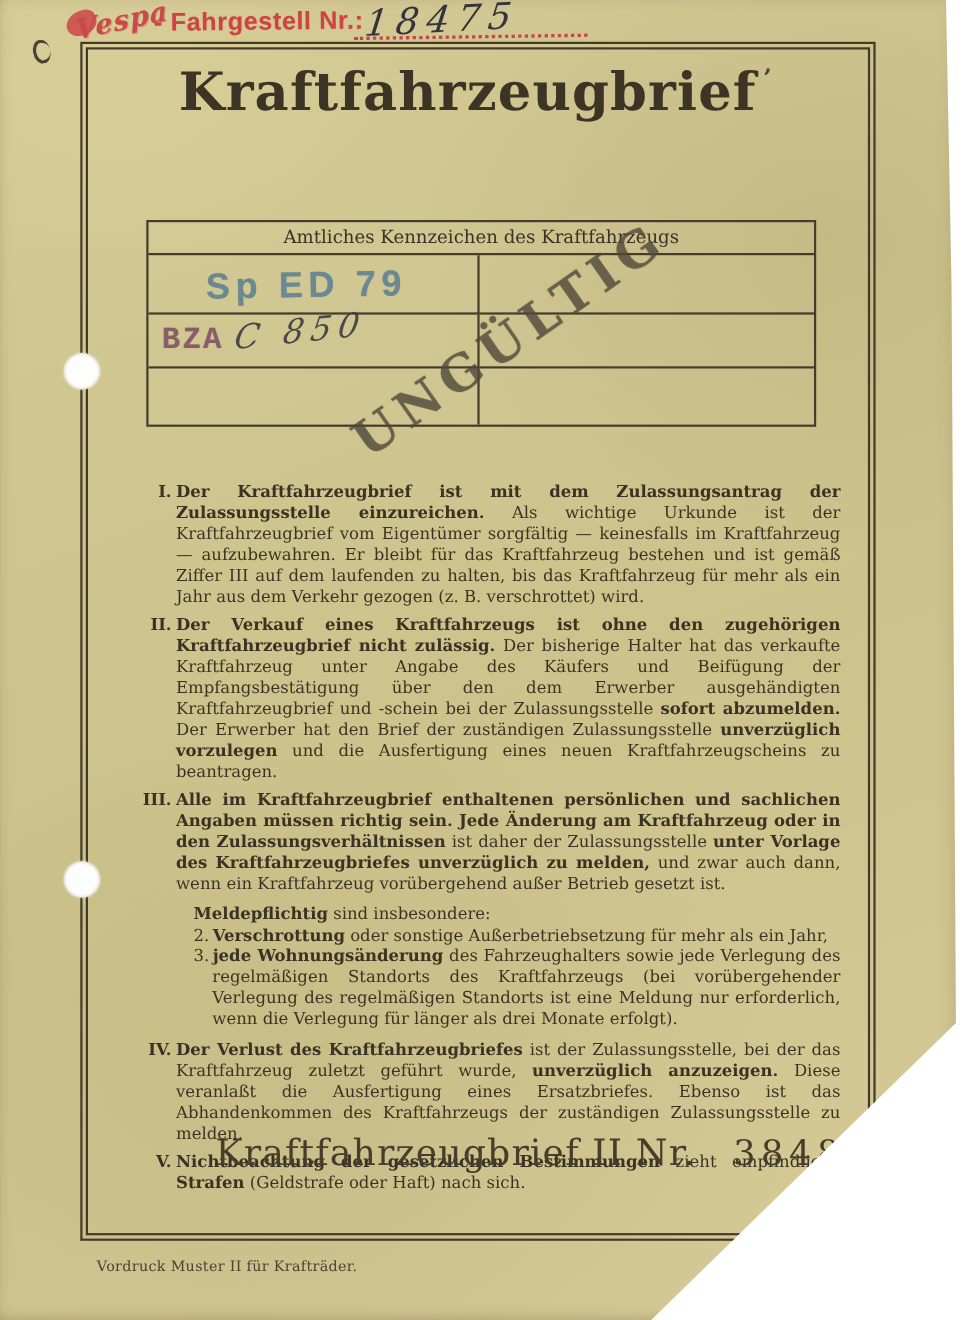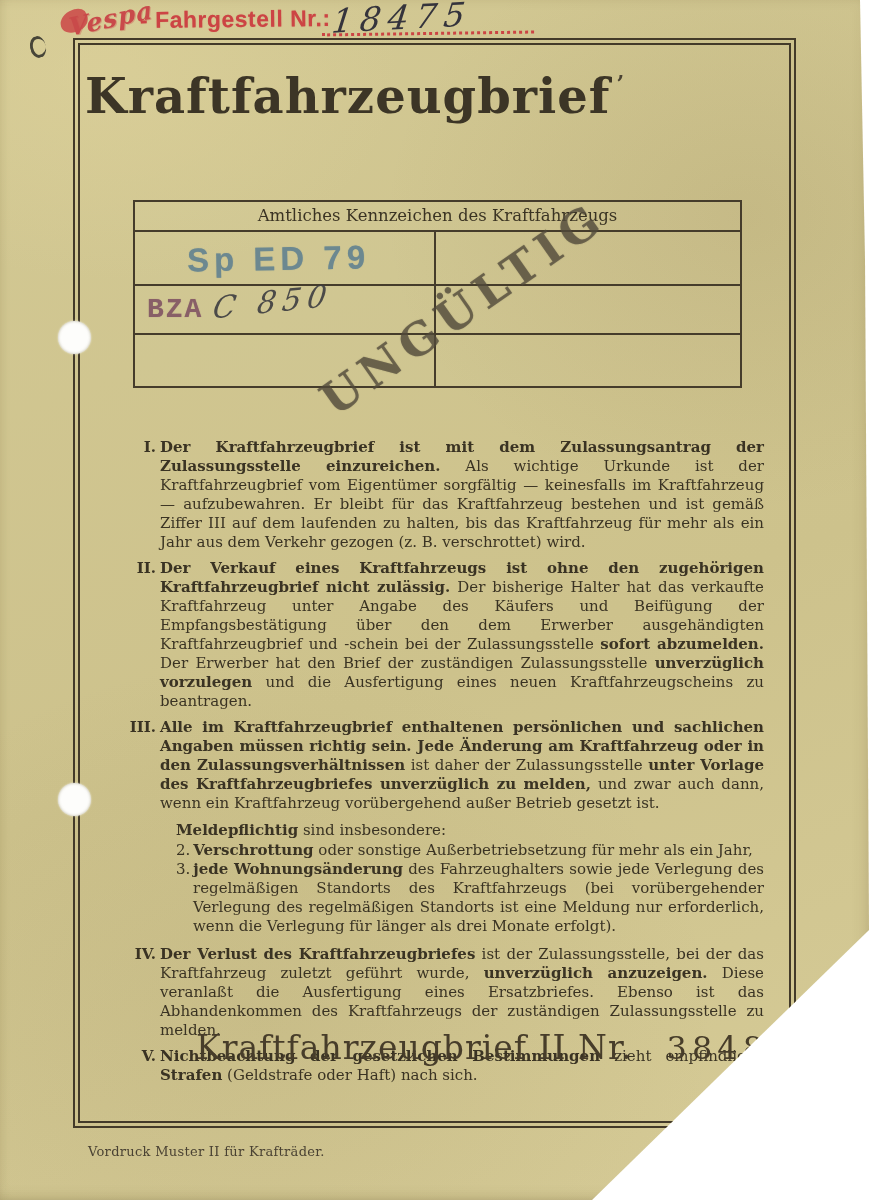--- a/index.html
+++ b/index.html
@@ -35,21 +35,21 @@
     text-shadow:1px 1px 0 rgba(201,74,74,.35);}
   .fahrgestell-label{position:absolute;left:84px;top:4px;
     font-family:"Liberation Sans","DejaVu Sans",sans-serif;font-weight:bold;font-size:23px;
     color:#cc4444;letter-spacing:.5px;transform:rotate(-.6deg);
     text-shadow:0 0 1px rgba(204,68,68,.4);}
   .dotted-line{position:absolute;left:266px;top:16px;width:212px;height:14px;
     border-bottom:3px dotted #cc4444;transform:rotate(-.8deg);}
   .chassis-value{position:absolute;left:276px;top:-4px;font-size:33px;font-style:italic;
     color:#35343c;letter-spacing:7px;transform:rotate(-3deg) skewX(-10deg);font-weight:500;}
   
-  .title{position:absolute;left:73px;top:56px;width:719px;margin:12px;
+  .title{position:absolute;left:73px;top:56px;width:719px;margin:0;text-align:center;
     font-size:48px;font-weight:bold;color:#3c3526;letter-spacing:1px;}
   .title-mark{font-size:22px;vertical-align:22px;margin-left:6px;color:#4a4233;}
   
   .plate-table{position:absolute;left:133px;top:200px;width:609px;height:188px;
     border:2px solid #453c2b;box-sizing:border-box;background:rgba(255,255,255,.02);}
   .pt-header{height:28px;line-height:28px;border-bottom:2px solid #453c2b;text-align:center;
     font-size:16.5px;color:#3a3323;}
   .pt-body{display:grid;grid-template-columns:301px 1fr;grid-template-rows:54px 49px 1fr;
     height:calc(100% - 30px);}
   .cell{position:relative;padding-left:40px;}

